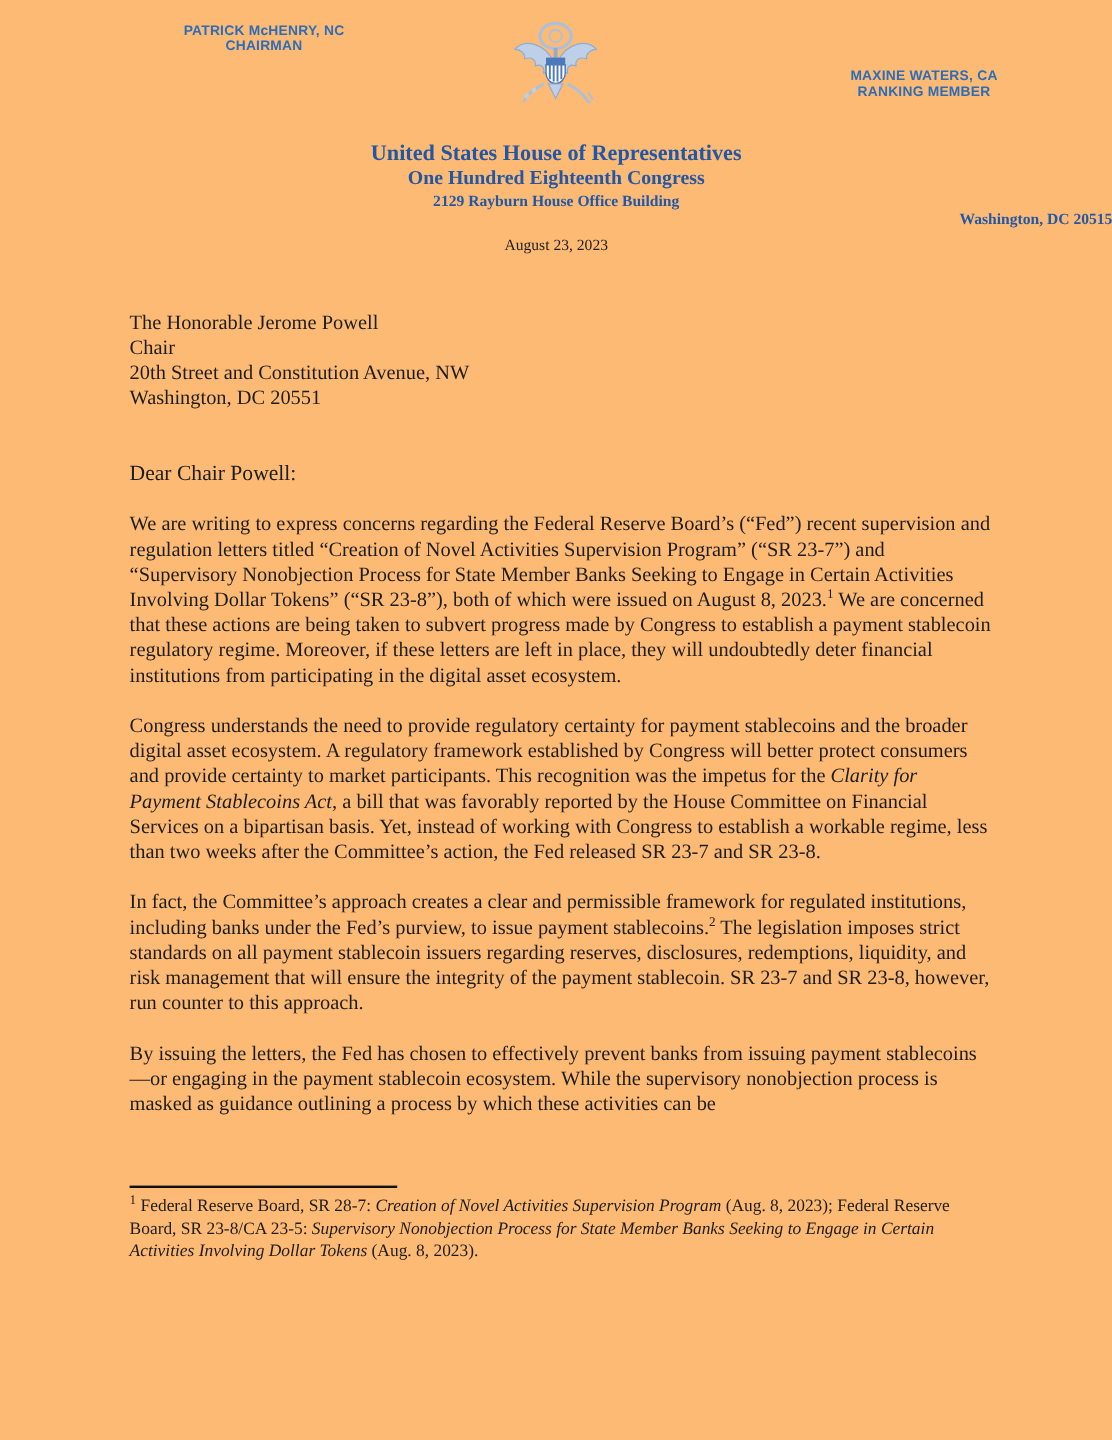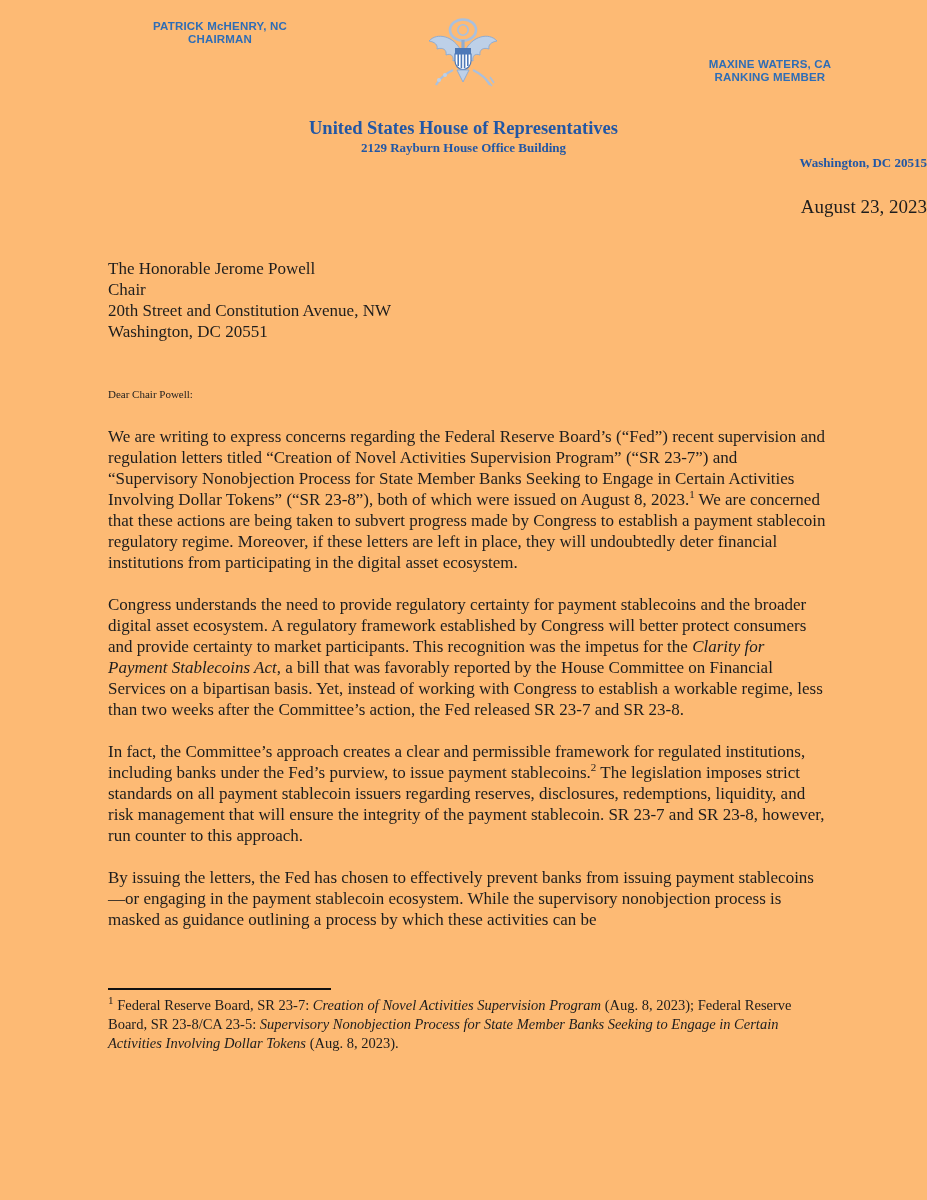--- a/index.html
+++ b/index.html
@@ -39,30 +39,30 @@
     margin-top: 44px;
   }
   .lh-org .org-line1 { font-size: 18.5px; line-height: 20px; }
   .lh-org .org-line2 { font-size: 16.5px; line-height: 20px; }
   .lh-org .org-line3 { font-size: 16.5px; line-height: 20px; }
   .lh-org .org-line4 { font-size: 13px;   line-height: 14.5px; margin-top: 3px; }
   .lh-org .org-line5 { font-size: 13px;   line-height: 14.5px; text-align: right; }
   
   .date-line {
     position: absolute; top: 196px; left: 0;
-    width: 100%; text-align: right;
-    font-size: 19px;
+    width: 100%; text-align: center;
+    font-size: 13px;
   }
   .recipient {
     position: absolute; top: 258px; left: 108px;
     font-size: 17px; line-height: 21px;
   }
   .salutation {
     position: absolute; top: 384px; left: 108px;
-    font-size: 11px; line-height: 21px;
+    font-size: 18px; line-height: 21px;
   }
   .body-text {
     position: absolute; top: 426px; left: 108px;
     width: 718px;
     font-size: 17px; line-height: 21px;
   }
   .body-text p { margin: 0 0 21px 0; }
   .body-text sup, .footnotes sup {
     font-size: 11px; line-height: 0; vertical-align: super;
   }
@@ -122,20 +122,21 @@
       </svg>
     </div>
 
     <div class="lh-name lh-ranking">
       <div>MAXINE WATERS, CA</div>
       <div>RANKING MEMBER</div>
     </div>
 
     <div class="lh-org">
       <div class="org-line1">United States House of Representatives</div>
+      <div class="org-line2">One Hundred Eighteenth Congress</div>
       <div class="org-line4">2129 Rayburn House Office Building</div>
       <div class="org-line5">Washington, DC 20515</div>
     </div>
   </header>
 
   <div class="date-line">August 23, 2023</div>
 
   <div class="recipient">
     <div>The Honorable Jerome Powell</div>
     <div>Chair</div>
@@ -148,17 +149,17 @@
   <div class="body-text">
     <p><span>We are writing to express concerns regarding the Federal Reserve Board’s (“Fed”) recent supervision and regulation letters titled “Creation of Novel Activities Supervision Program” (“SR 23-7”) and “Supervisory Nonobjection Process for State Member Banks Seeking to Engage in Certain Activities Involving Dollar Tokens” (“SR 23-8”), both of which were issued on August 8, 2023.</span><sup>1</sup><span> We are concerned that these actions are being taken to subvert progress made by Congress to establish a payment stablecoin regulatory regime. Moreover, if these letters are left in place, they will undoubtedly deter financial institutions from participating in the digital asset ecosystem.</span></p>
     <p><span>Congress understands the need to provide regulatory certainty for payment stablecoins and the broader digital asset ecosystem. A regulatory framework established by Congress will better protect consumers and provide certainty to market participants. This recognition was the impetus for the </span><i>Clarity for Payment Stablecoins Act</i><span>, a bill that was favorably reported by the House Committee on Financial Services on a bipartisan basis. Yet, instead of working with Congress to establish a workable regime, less than two weeks after the Committee’s action, the Fed released SR 23-7 and SR 23-8.</span></p>
     <p><span>In fact, the Committee’s approach creates a clear and permissible framework for regulated institutions, including banks under the Fed’s purview, to issue payment stablecoins.</span><sup>2</sup><span> The legislation imposes strict standards on all payment stablecoin issuers regarding reserves, disclosures, redemptions, liquidity, and risk management that will ensure the integrity of the payment stablecoin. SR 23-7 and SR 23-8, however, run counter to this approach.</span></p>
     <p><span>By issuing the letters, the Fed has chosen to effectively prevent banks from issuing payment stablecoins—or engaging in the payment stablecoin ecosystem. While the supervisory nonobjection process is masked as guidance outlining a process by which these activities can be</span></p>
   </div>
 
   <div class="footnote-section">
     <div class="footnote-rule"></div>
     <div class="footnotes">
-      <div><sup>1</sup><span> Federal Reserve Board, SR 23-7: </span><i>Creation of Novel Activities Supervision Program</i><span> (Aug. 8, 2023); Federal Reserve Board, SR 23-8/CA 23-5: </span><i>Supervisory Nonobjection Process for State Member Banks Seeking to Engage in Certain Activities Involving Dollar Tokens</i><span> (Aug. 8, 2023).</span></div>
+      <div><sup>1</sup><span> Federal Reserve Board, SR 28-7: </span><i>Creation of Novel Activities Supervision Program</i><span> (Aug. 8, 2023); Federal Reserve Board, SR 23-8/CA 23-5: </span><i>Supervisory Nonobjection Process for State Member Banks Seeking to Engage in Certain Activities Involving Dollar Tokens</i><span> (Aug. 8, 2023).</span></div>
     </div>
   </div>
 
 </div>
 
 </body></html>

